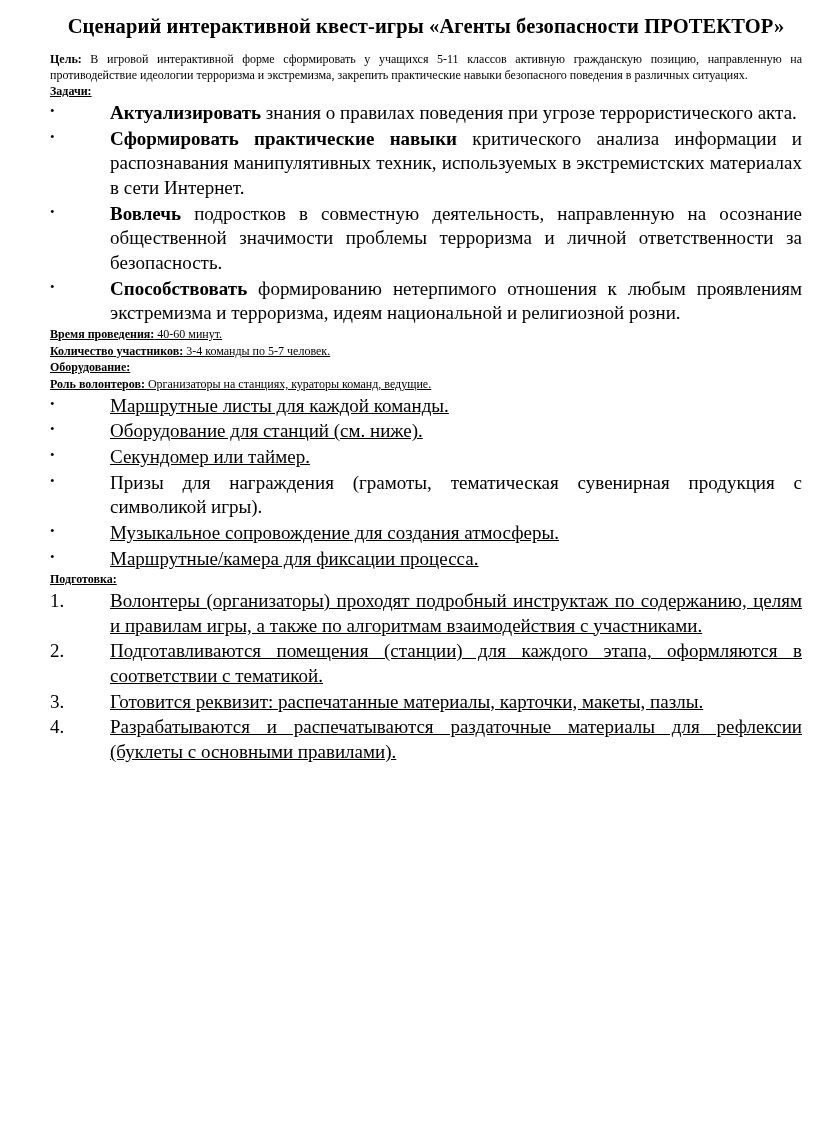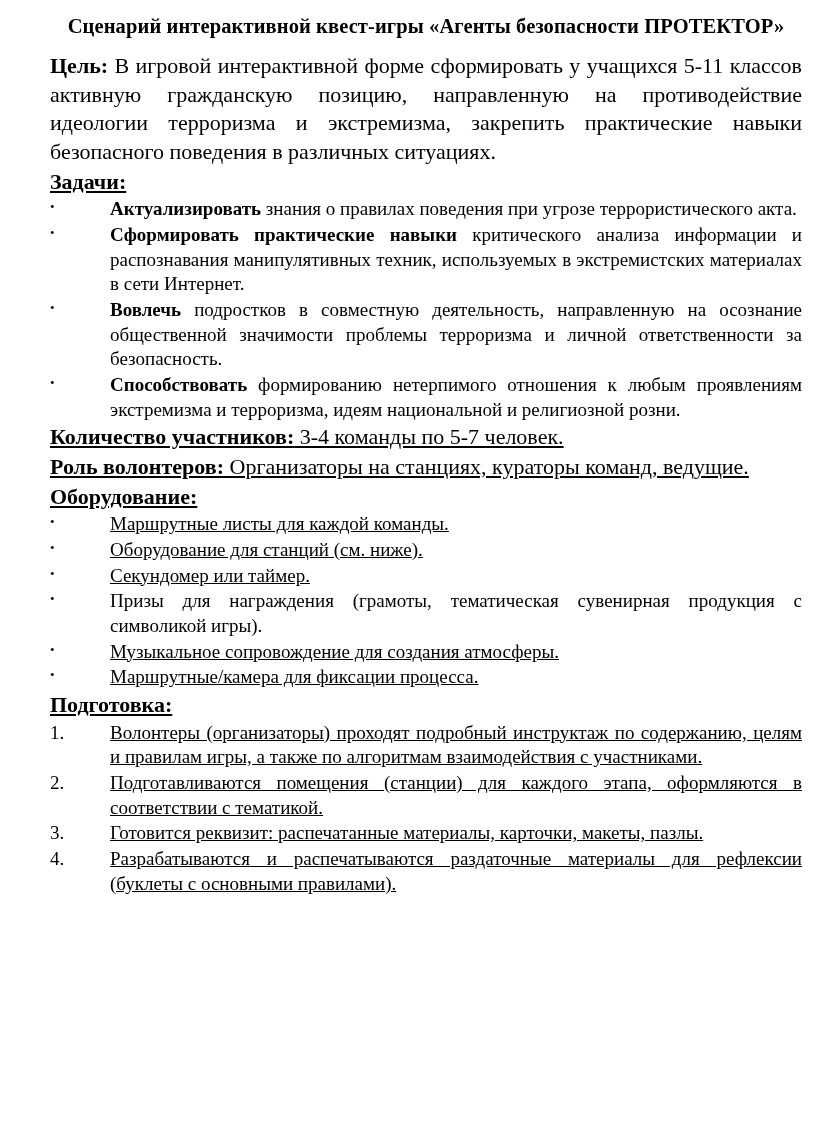--- a/index.html
+++ b/index.html
@@ -22,21 +22,21 @@
   }
   .doc-title {
     font-size: 20.5px;
     font-weight: bold;
     text-align: center;
     line-height: 1.18;
     margin: 0 0 14px 0;
     letter-spacing: 0.1px;
   }
   p.para {
-    font-size: 22px;
+    font-size: 12px;
     line-height: 1.30;
     margin: 0 0 1px 0;
     text-align: justify;
     text-justify: inter-word;
   }
   .b {
     font-weight: bold;
   }
   .bullet-row {
     display: flex;
@@ -116,26 +116,27 @@
     <span class="bullet-text"><span class="b">Вовлечь</span><span> подростков в совместную деятельность, направленную на осознание общественной значимости проблемы терроризма и личной ответственности за безопасность.</span></span>
   </div>
 
   <div class="bullet-row">
     <span class="bullet-mark">•</span>
     <span class="bullet-gap"></span>
     <span class="bullet-text"><span class="b">Способствовать</span><span> формированию нетерпимого отношения к любым проявлениям экстремизма и терроризма, идеям национальной и религиозной розни.</span></span>
   </div>
 
 
+  <p class="para nojust"><span class="b">Время проведения:</span><span> 40-60 минут.</span></p>
 
   <p class="para nojust"><span class="b">Количество участников:</span><span> 3-4 команды по 5-7 человек.</span></p>
 
+  <p class="para nojust"><span class="b">Оборудование:</span></p>
+
   <p class="para nojust"><span class="b">Роль волонтеров:</span><span> Организаторы на станциях, кураторы команд, ведущие.</span></p>
-
-  <p class="para nojust"><span class="b">Оборудование:</span></p>
 
   <div class="bullet-row">
     <span class="bullet-mark">•</span>
     <span class="bullet-gap"></span>
     <span class="bullet-text nojust">Маршрутные листы для каждой команды.</span>
   </div>
 
   <div class="bullet-row">
     <span class="bullet-mark">•</span>
     <span class="bullet-gap"></span>

